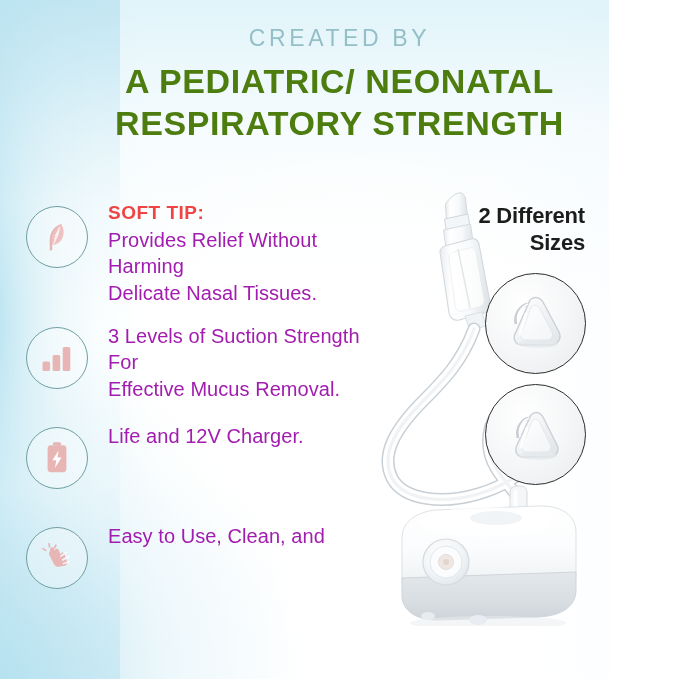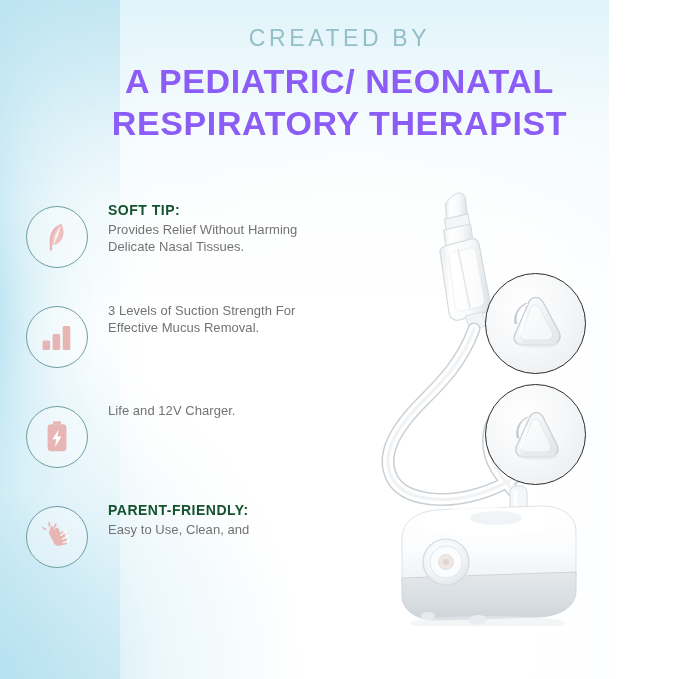--- a/index.html
+++ b/index.html
@@ -68,21 +68,21 @@
     letter-spacing: 3.6px;
     font-weight: 400;
     color: #93bfc7;
     line-height: 1.1;
   }
   .headline {
     margin-top: 9px;
     font-size: 34px;
     font-weight: 700;
     letter-spacing: 0.6px;
-    color: #8b5cf6;
+    color: #4d7c0f;
     line-height: 1.24;
   }
   .headline .hl-line { display: block; }
 
   
   .features {
     position: absolute;
     left: 24px; top: 202px;
     width: 350px;
   }
@@ -102,31 +102,31 @@
     border: 1.6px solid #6f9fa1;
     box-sizing: border-box;
     display: flex;
     align-items: center;
     justify-content: center;
     background: rgba(255,255,255,0.35);
   }
   .ficon svg { display: block; }
 
   .ftitle {
-    font-size: 14px;
+    font-size: 19px;
     font-weight: 700;
     letter-spacing: 0.5px;
-    color: #14532d;
+    color: #ef4444;
     line-height: 1.15;
     margin-bottom: 3px;
   }
   .fdesc {
-    font-size: 13px;
+    font-size: 20px;
     font-weight: 400;
-    color: #737373;
+    color: #a21caf;
     line-height: 1.33;
     letter-spacing: .05px;
   }
   .fdesc span { display: block; }
 
   
   .sizes-title {
     position: absolute;
     right: 24px; top: 203px;
     width: 190px;
@@ -167,21 +167,21 @@
   <div class="bg-base"></div>
   <div class="bg-top-wash"></div>
   <div class="bg-left-strip"></div>
   <div class="bg-bottom-wash"></div>
   <div class="bg-center-clear"></div>
 
   <div class="header">
     <div class="kicker">CREATED BY</div>
     <div class="headline">
       <span class="hl-line">A PEDIATRIC/ NEONATAL</span>
-      <span class="hl-line">RESPIRATORY THERAPIST</span>
+      <span class="hl-line">RESPIRATORY STRENGTH</span>
     </div>
   </div>
 
   <div class="features">
 
     <div class="feature">
       <div class="ficon">
         <svg width="34" height="34" viewBox="0 0 34 34" aria-hidden="true">
           <g transform="rotate(-12 17 17)">
             <path d="M23.5 5.2 C15.5 6.4 10.4 12.0 9.0 19.4 L7.2 28.6 L9.6 28.9 L11.2 20.6 C12.5 13.8 17.0 8.8 23.5 7.3 Z" fill="#e8b5b5"></path>
@@ -239,21 +239,20 @@
             <line x1="5.8" y1="9.4" x2="3.0" y2="7.6"></line>
           </g>
           <path d="M10.2 10.0 C9.0 11.0 8.6 12.6 9.3 14.0 L14.0 23.2 C14.9 25.0 16.8 26.0 18.7 25.7 L24.5 24.8 C26.4 24.5 27.6 22.7 27.0 20.9 L24.4 13.1 C24.0 11.9 22.7 11.3 21.6 11.8 C20.8 12.2 20.4 13.0 20.6 13.8 L18.8 9.2 C18.3 8.0 17.0 7.5 15.9 8.0 C15.0 8.4 14.6 9.4 14.9 10.3 L13.9 7.8 C13.4 6.7 12.1 6.2 11.1 6.8 C10.1 7.3 9.7 8.6 10.2 9.7 Z" fill="#e8b5b5"></path>
           <g stroke="#ffffff" stroke-width="1.5" stroke-linecap="round" opacity="0.9">
             <line x1="21.0" y1="15.2" x2="26.4" y2="11.0"></line>
             <line x1="22.6" y1="19.0" x2="28.6" y2="15.6"></line>
             <line x1="23.4" y1="22.6" x2="29.4" y2="20.6"></line>
           </g>
         </svg>
       </div>
-      <div class="ftitle">PARENT-FRIENDLY:</div>
       <div class="fdesc">
         <span>Easy to Use, Clean, and</span>
       </div>
     </div>
 
   </div>
 
   <div class="product">
     <svg width="230" height="440" viewBox="0 0 230 440" aria-hidden="true">
       <defs>
@@ -354,20 +353,24 @@
         </g>
 
         <ellipse cx="112" cy="434" rx="9" ry="5" fill="#e8ecef"></ellipse>
         <ellipse cx="62" cy="430" rx="7" ry="4" fill="#e8ecef"></ellipse>
 
         <ellipse cx="122" cy="437" rx="78" ry="7" fill="#e9edf0" opacity="0.55"></ellipse>
       </g>
     </svg>
   </div>
 
+  <div class="sizes-title">
+    <span>2 Different</span>
+    <span>Sizes</span>
+  </div>
 
   <div class="tip-circle" id="tip-circle-large">
     <svg width="99" height="99" viewBox="0 0 99 99" aria-hidden="true">
       <defs>
         <linearGradient id="tipA" x1="0" y1="0" x2="1" y2="1">
           <stop offset="0%" stop-color="#ffffff"></stop>
           <stop offset="45%" stop-color="#f2f4f6"></stop>
           <stop offset="100%" stop-color="#dfe3e7"></stop>
         </linearGradient>
       </defs>

